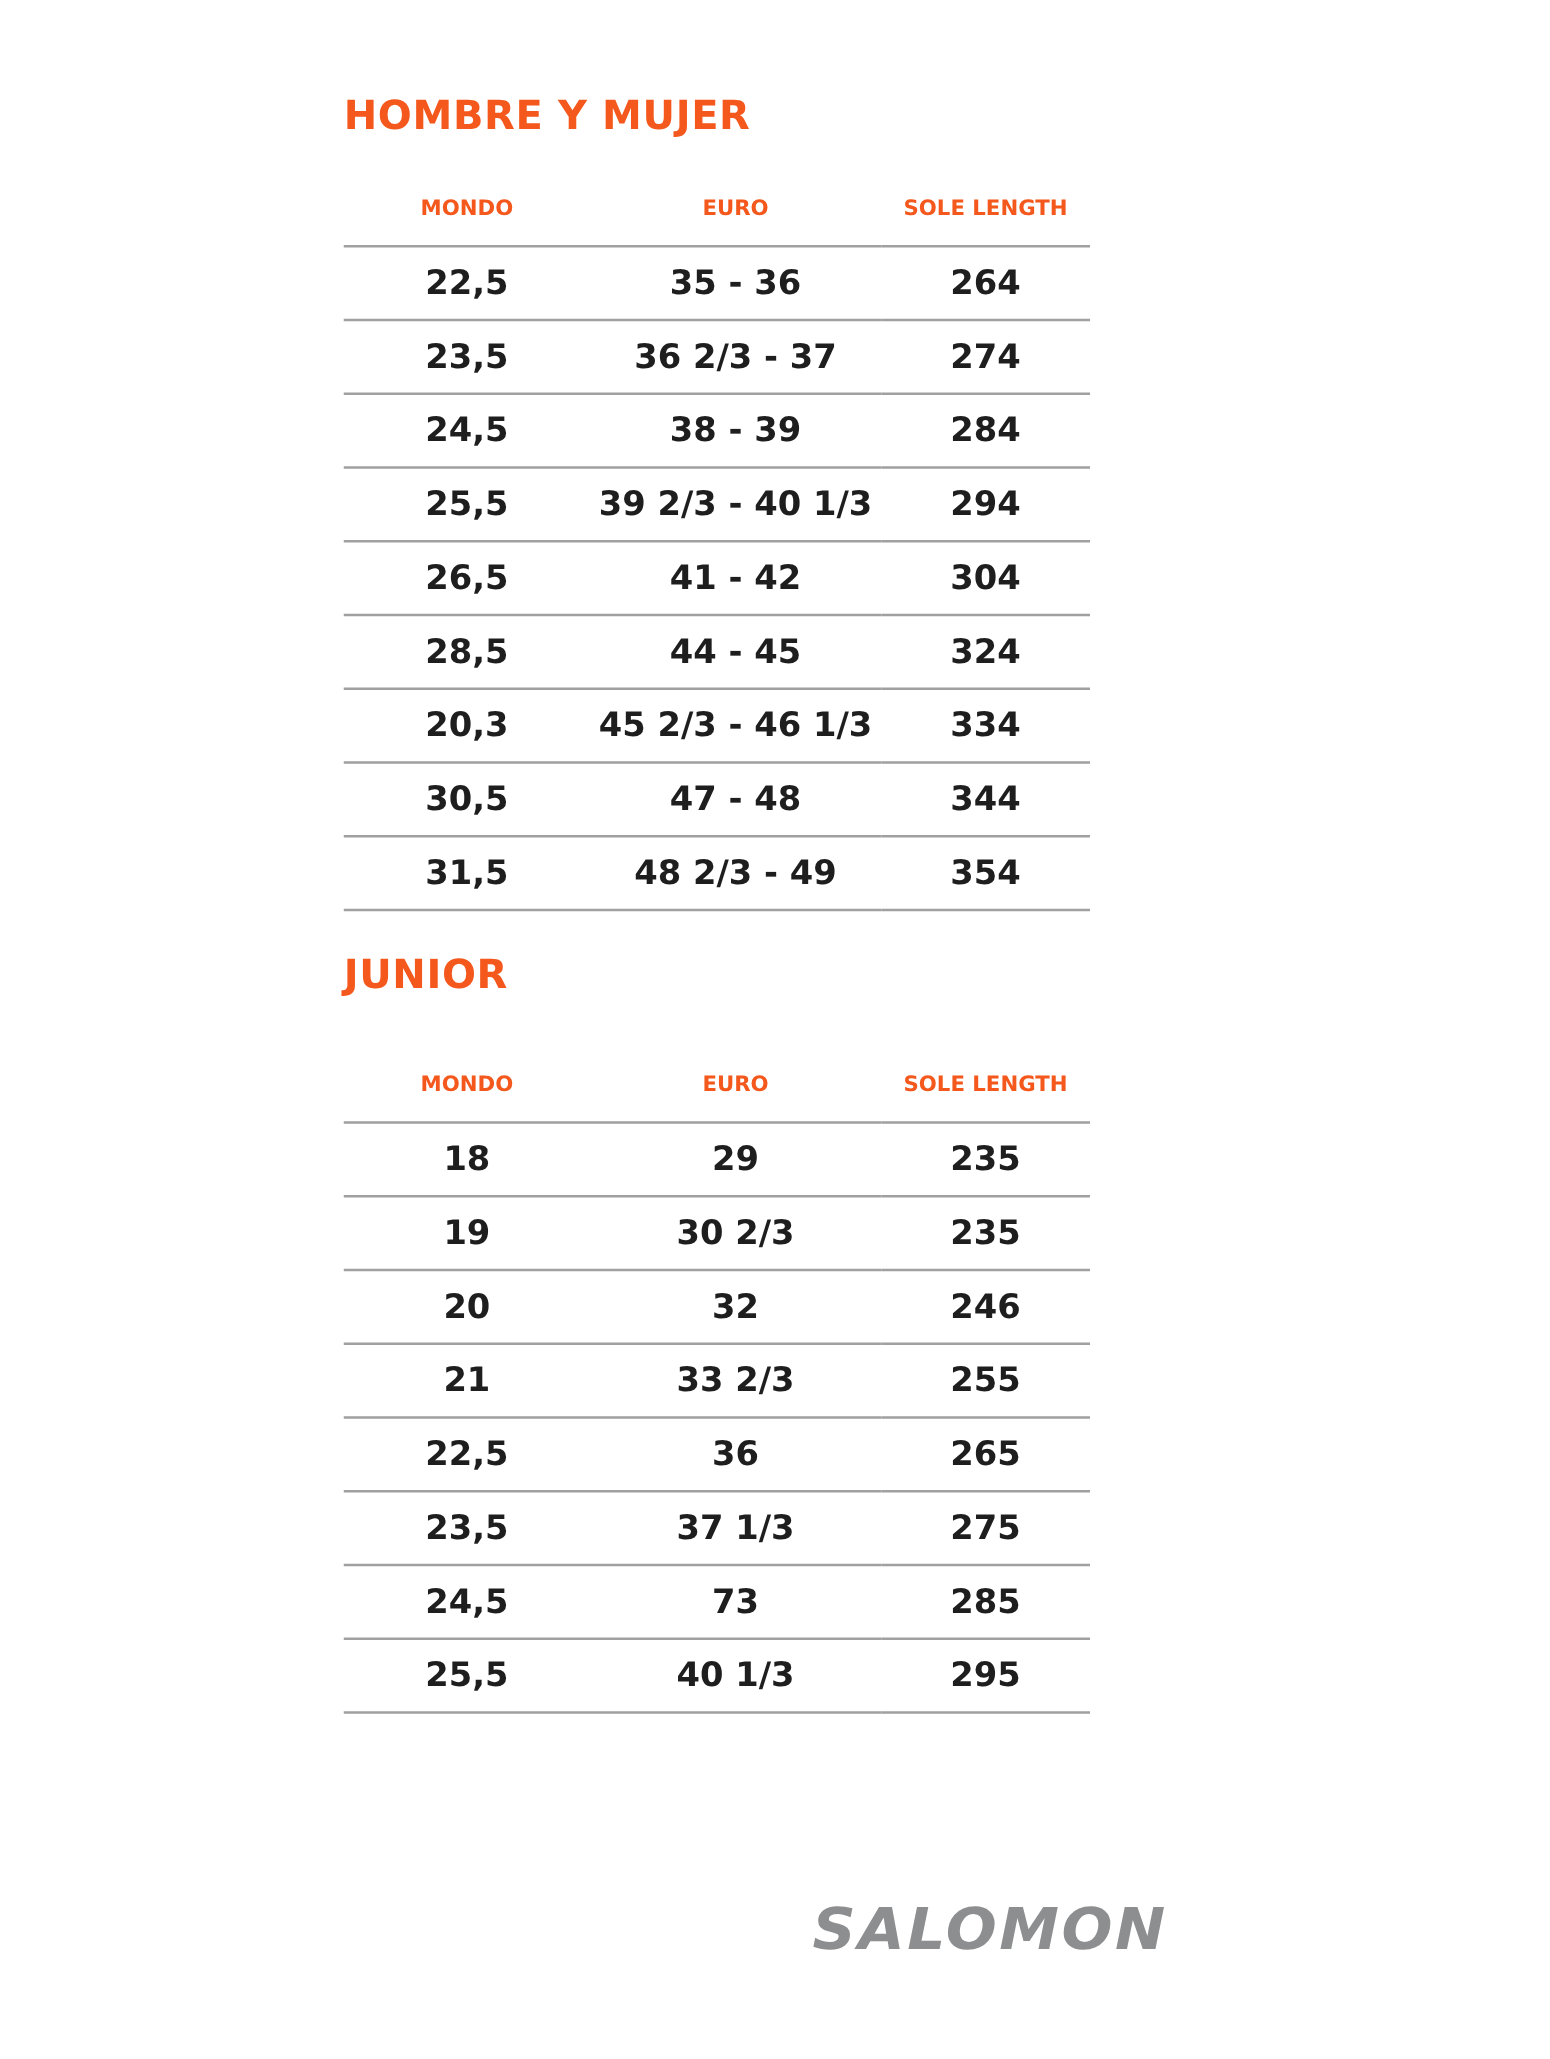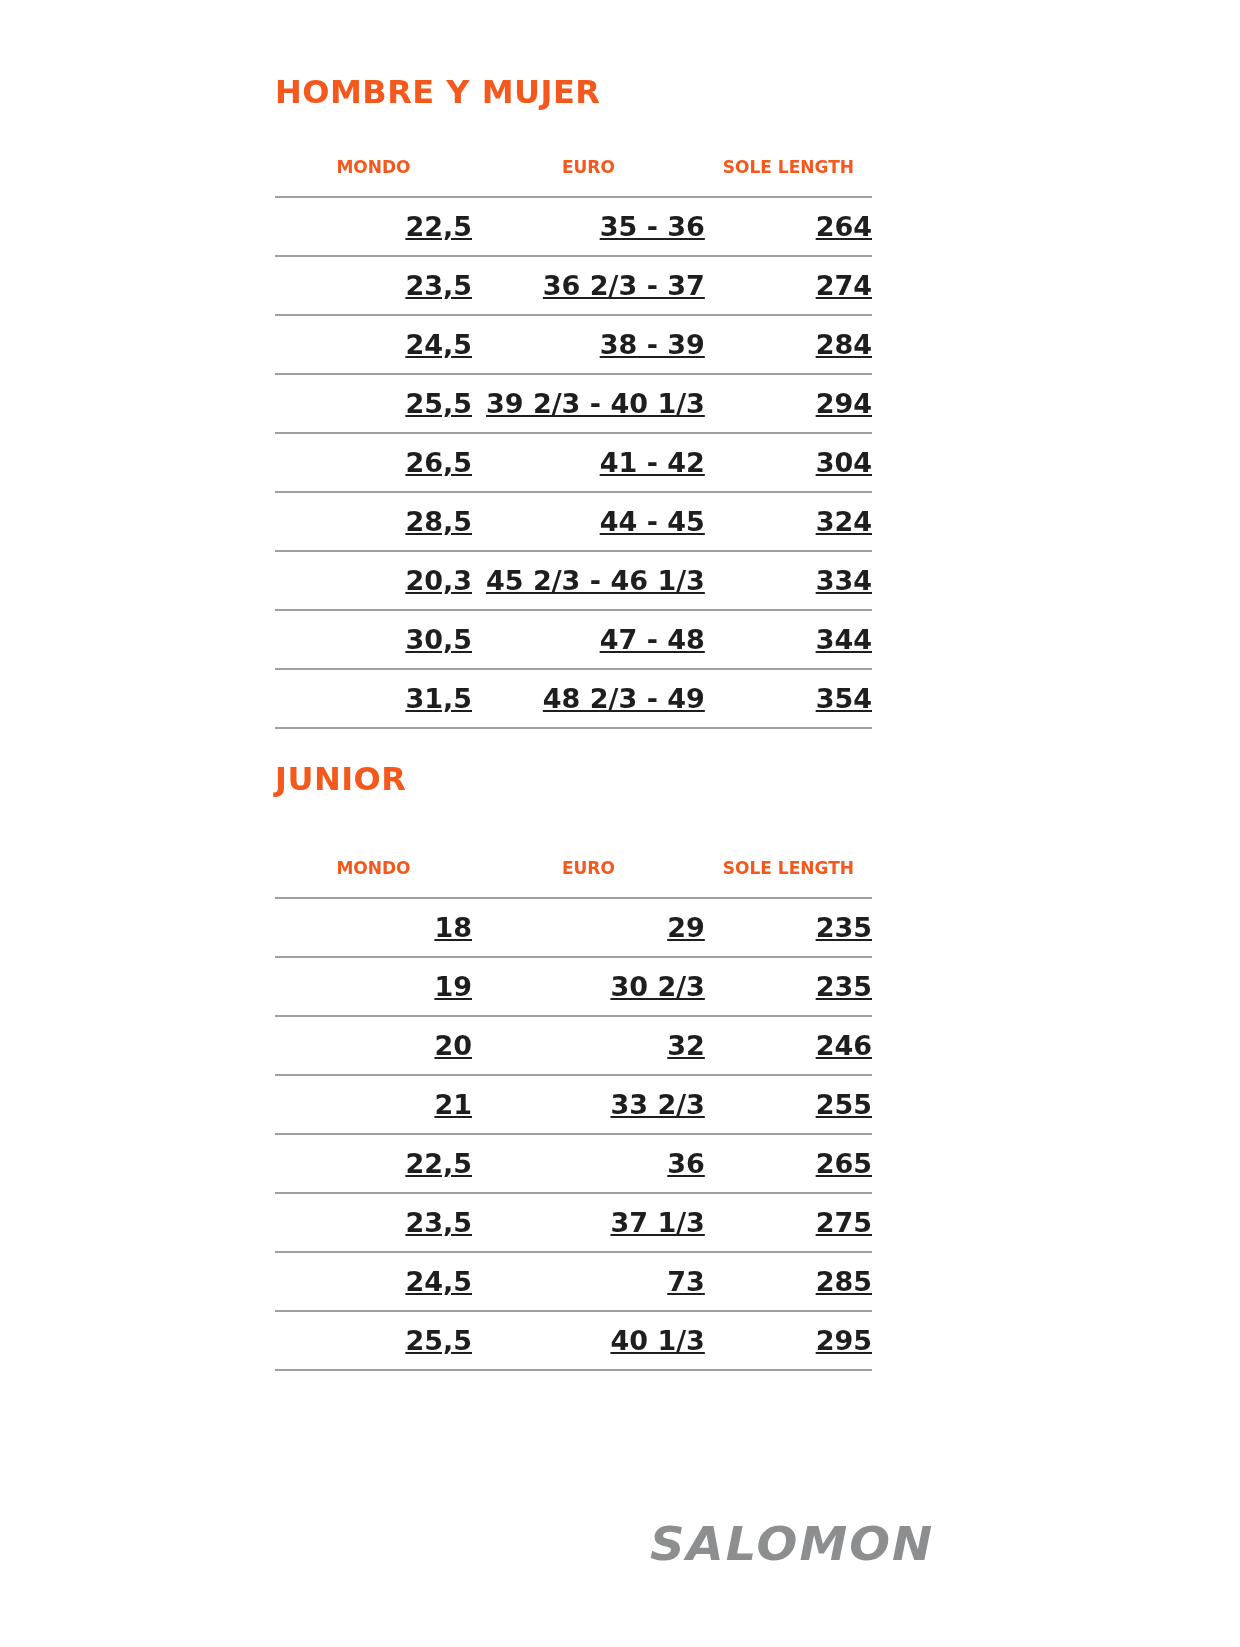--- a/index.html
+++ b/index.html
@@ -59,25 +59,24 @@
     border-bottom: 2px solid var(--line);
   }
   tbody tr {
     height: 59px;
     border-bottom: 2px solid var(--line);
   }
   tbody td {
     font-size: 27px;
     font-weight: bold;
     color: var(--text);
-    text-align: right;
+    text-align: center;
     vertical-align: middle;
     white-space: nowrap;
     padding: 0;
-    text-decoration: underline;
   }
   .logo {
     position: absolute;
     left: 650px; top: 1516px;
     width: 330px;
     font-size: 48px;
     font-weight: bold;
     font-style: italic;
     letter-spacing: 2px;
     color: var(--logo);

